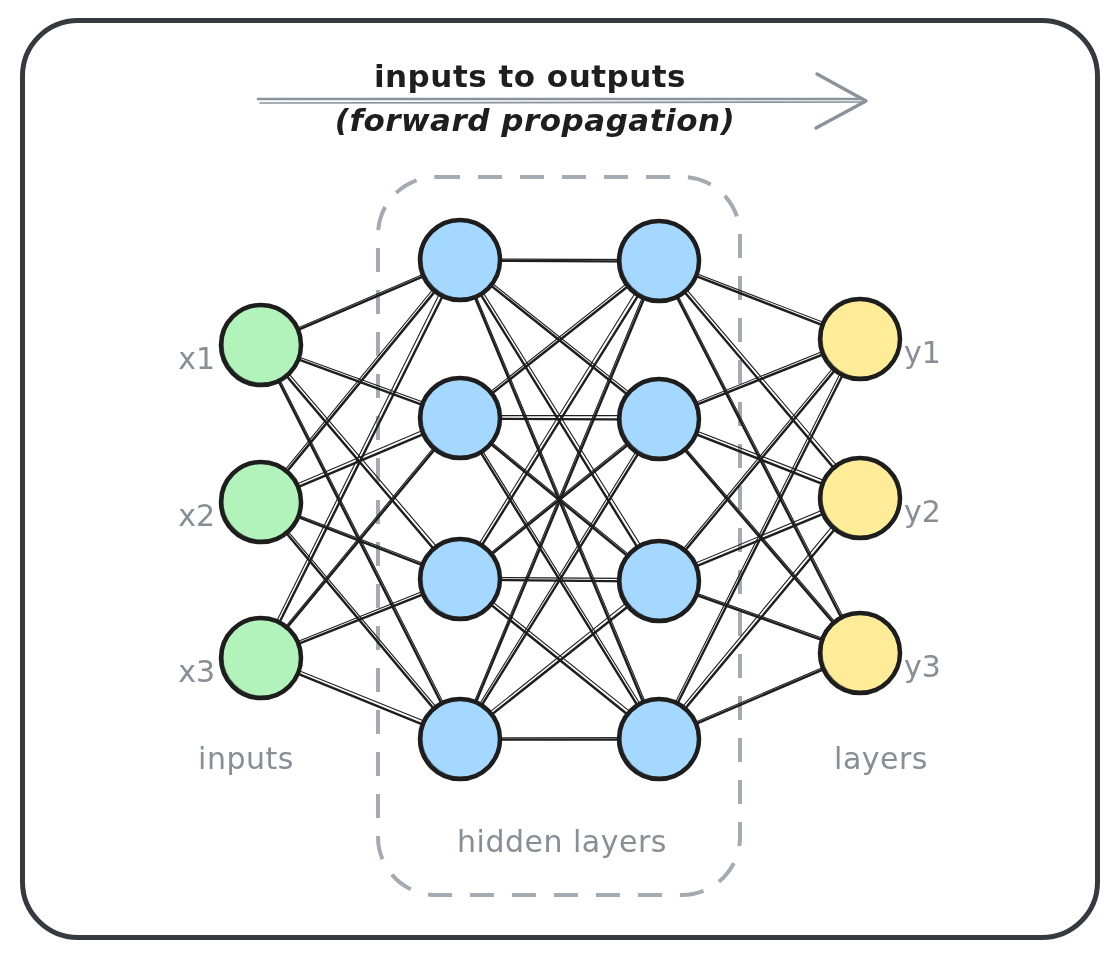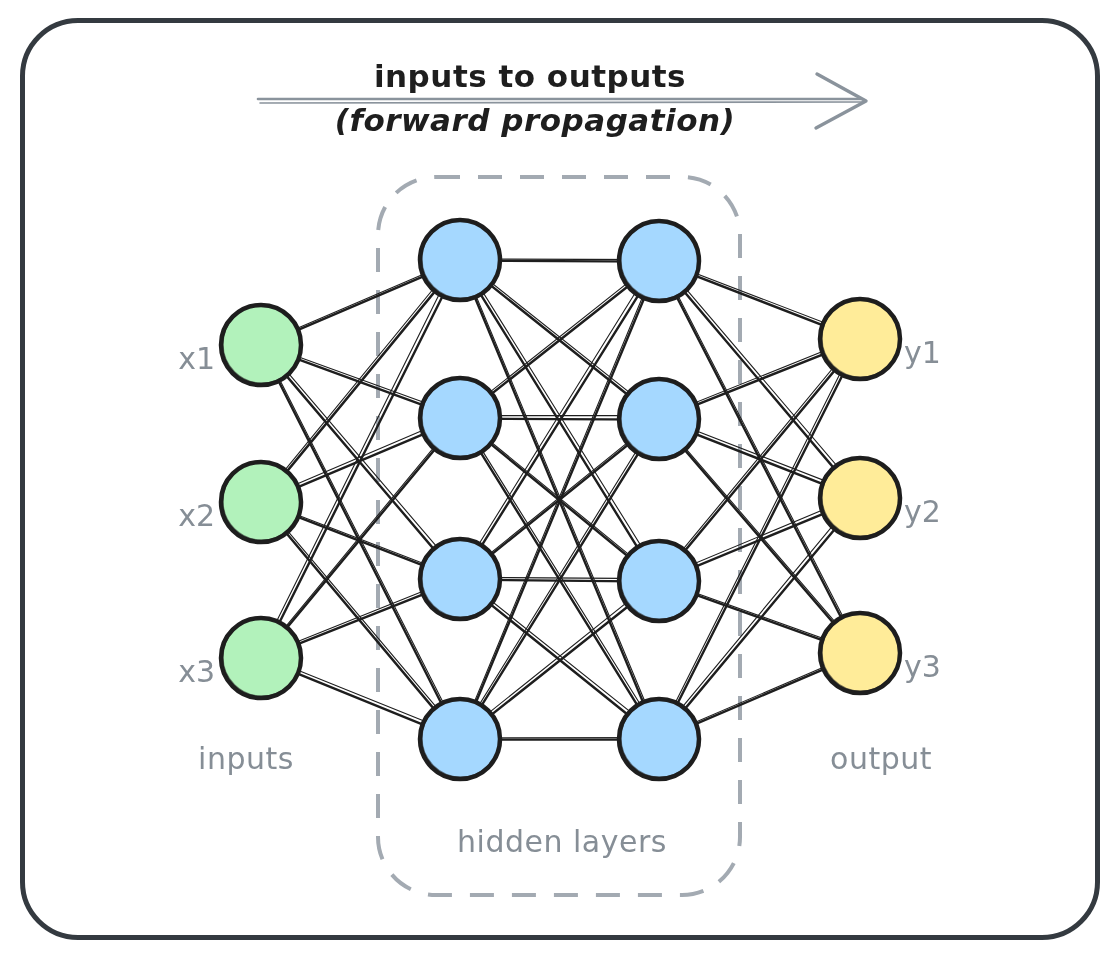--- a/index.html
+++ b/index.html
@@ -175,15 +175,15 @@
         <circle cx="860" cy="653" r="40" fill="#ffec99" stroke="#1e1e1e" stroke-width="4.5"></circle>
         <circle cx="861" cy="652" r="39" fill="none" stroke="#1e1e1e" stroke-width="1.2" opacity="0.55"></circle>
         <text x="904" y="677" fill="#868e96" font-size="30" font-weight="500" text-anchor="start">y3</text>
       </g>
     </svg>
 
   <div id="title1" class="txt title-line">inputs to outputs</div>
   <div id="title2" class="txt title-line">(forward propagation)</div>
 
   <div id="cap-input-1" class="txt caption">inputs</div>
-  <div id="cap-output-1" class="txt caption">output</div>
+  <div id="cap-output-1" class="txt caption">layers</div>
   <div id="cap-hidden" class="txt caption">hidden layers</div>
 </div>
 
 </body></html>

